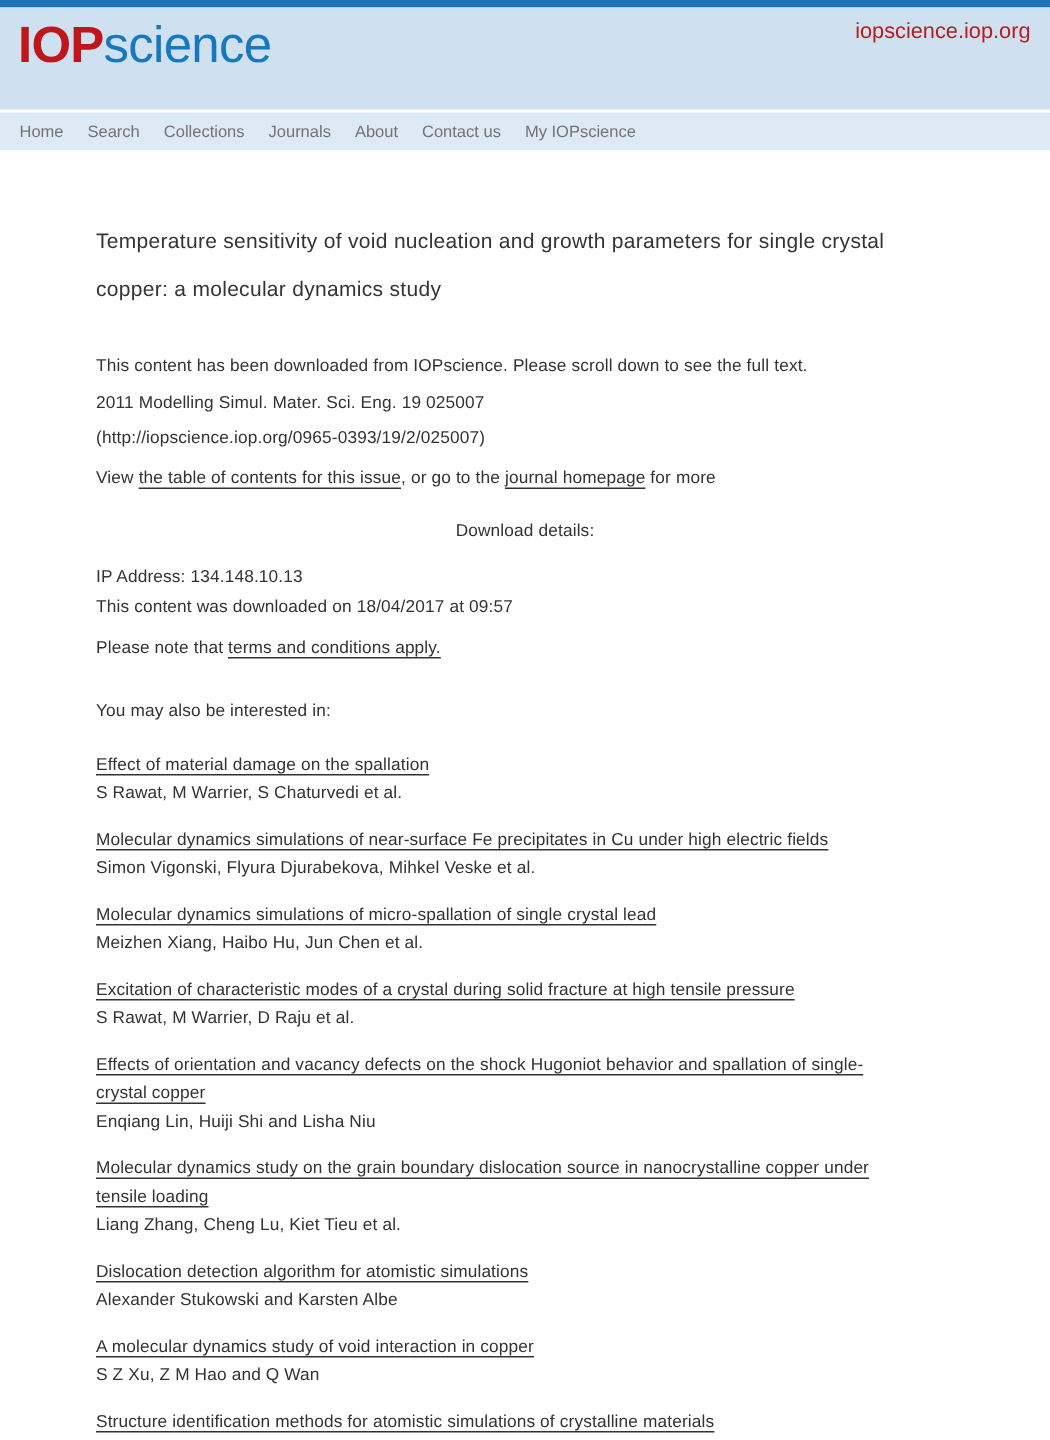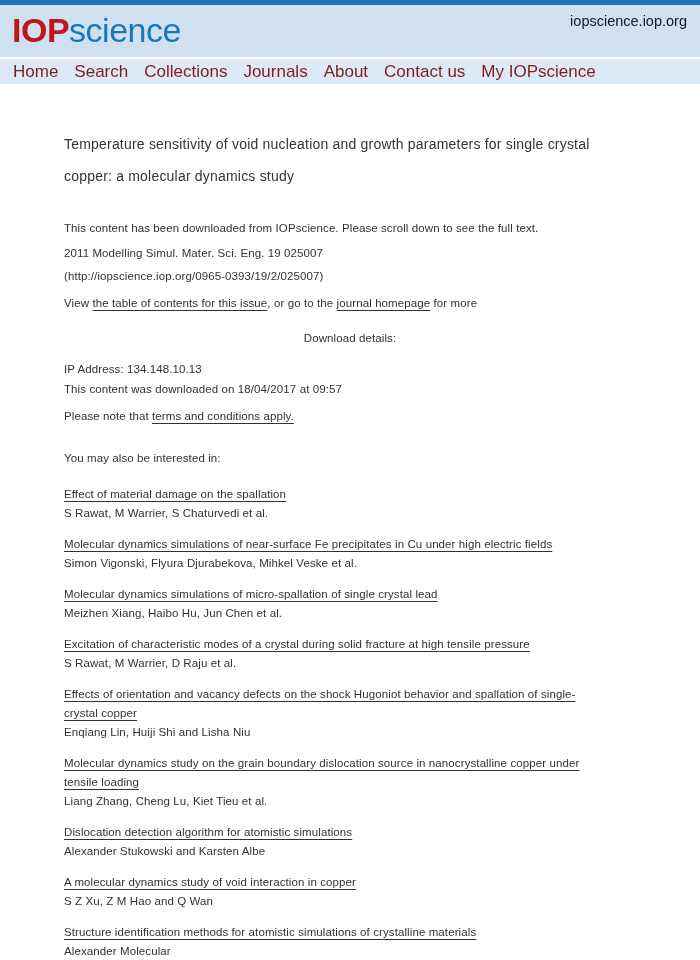--- a/index.html
+++ b/index.html
@@ -11,21 +11,21 @@
     font-family: "Liberation Sans", "DejaVu Sans", sans-serif;
     color: #323232;
     overflow: hidden;
     position: relative;
   }
   .topbar {
     height: 5px;
     background: #1e74b4;
   }
   .masthead {
-    height: 52px;
+    height: 68px;
     background: #cfe0f1;
     position: relative;
   }
   .logo {
     position: absolute;
     left: 12px;
     top: 6px;
     font-size: 34px;
     letter-spacing: -0.5px;
     text-decoration: none;
@@ -37,37 +37,37 @@
   }
   .logo-science {
     color: #1878be;
     font-weight: 400;
   }
   .site-url {
     position: absolute;
     top: 8px;
     right: 13px;
     font-size: 14.5px;
-    color: #0f172a;
+    color: #b91c1c;
     text-decoration: none;
   }
   .navbar {
     height: 27px;
     background: #dde9f5;
     border-top: 2px solid #ffffff;
   }
   .nav-list {
     display: flex;
     align-items: center;
     height: 100%;
     padding-left: 5px;
   }
   .nav-item {
-    font-size: 17px;
-    color: #7f1d1d;
+    font-size: 11px;
+    color: #737373;
     padding: 0 8px;
     text-decoration: none;
     cursor: pointer;
     white-space: nowrap;
     text-align: center;
   }
   .content {
     padding: 0 64px;
   }
   h1.article-title {

